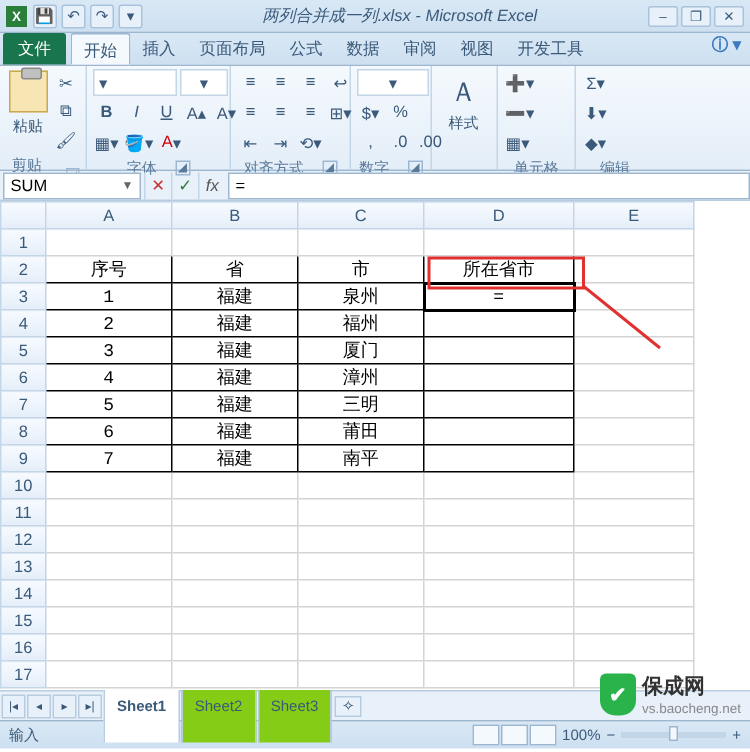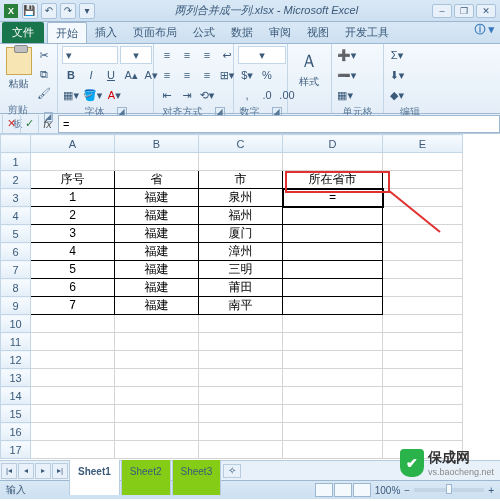--- a/index.html
+++ b/index.html
@@ -220,20 +220,24 @@
       <div class="rbtn">⬇▾</div>
       <div class="rbtn">◆▾</div>
     </div>
     <div class="glabel">
         <span>编辑</span>
       </div>
   </div>
 </div>
 
 <div class="namebox-row">
+  <div class="namebox">
+    <span>SUM</span>
+    <span class="dd">▼</span>
+  </div>
   <div class="fx-btns">
     <div class="b cancel">✕</div>
     <div class="b ok">✓</div>
     <div class="b">fx</div>
   </div>
   <input class="formula-input" value="=" style="">
 </div>
 
 <div class="sheet-area">
   <table class="sheet">

